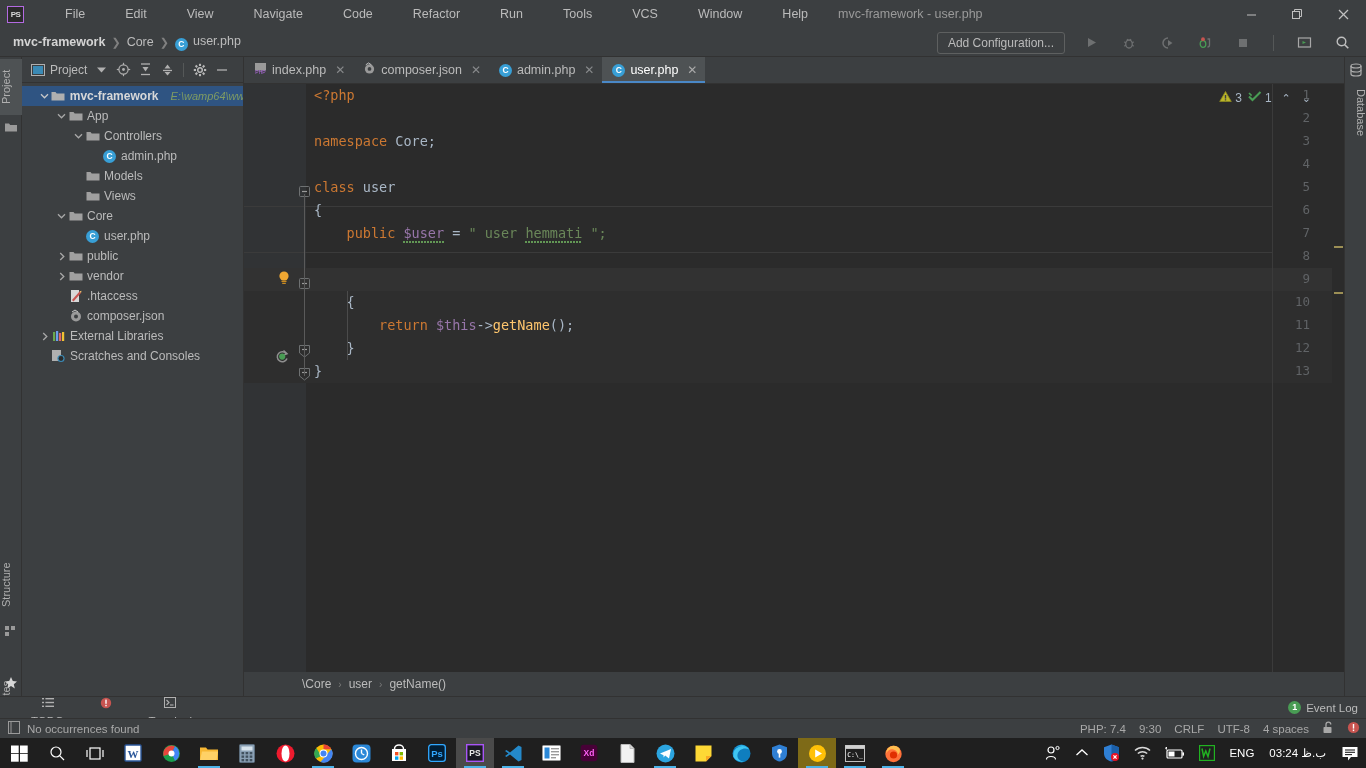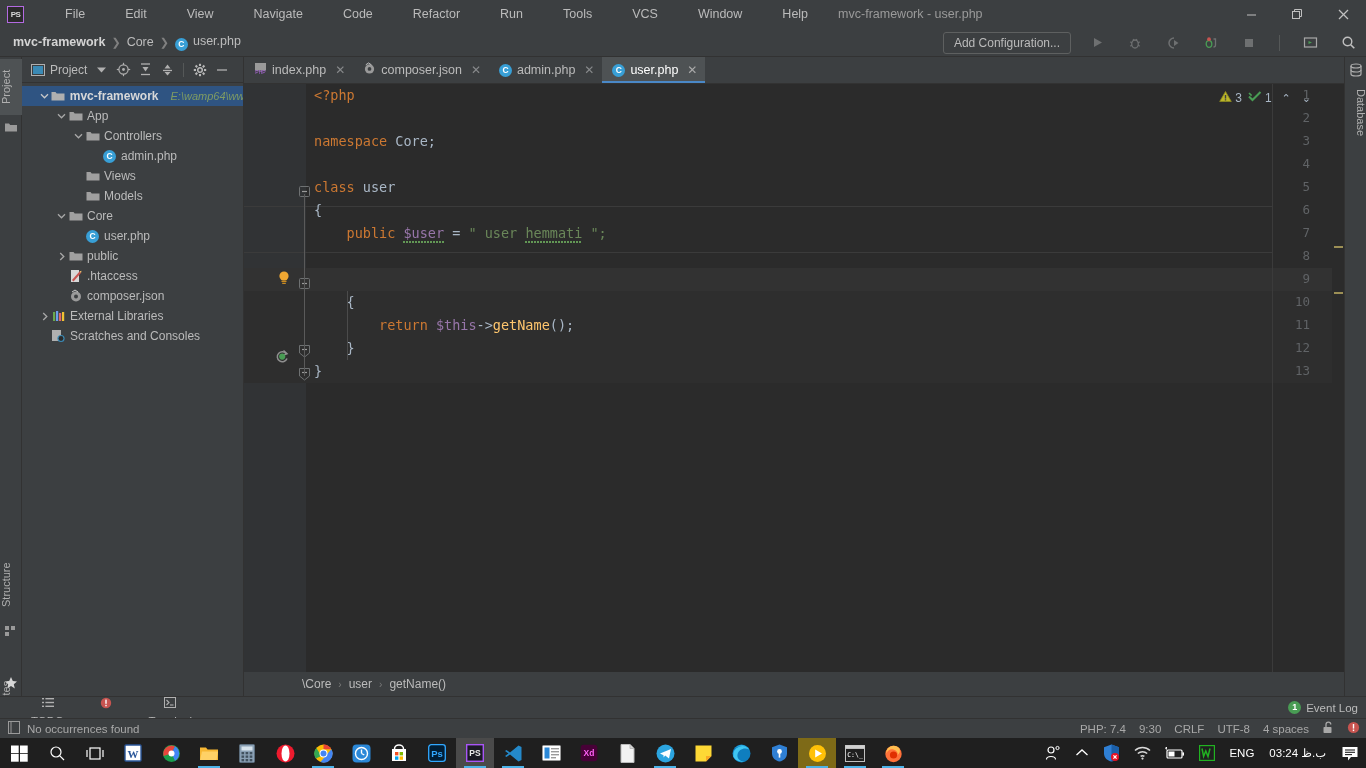--- a/index.html
+++ b/index.html
@@ -44,21 +44,21 @@
   }
   .crumbs { display: flex; align-items: center; padding-left: 10px; }
   .crumb { font-size: 12.5px; color: #bcbcbc; padding: 2px 3px; white-space: nowrap; }
   .crumb.strong { font-weight: bold; color: #d4d4d4; }
   .crumb-sep { color: #808080; font-size: 11px; margin: 0 3px; }
   .php-class-icon {
     display: inline-block; width: 13px; height: 13px; border-radius: 50%;
     background: #389fd6; color: #ffffff; font-size: 8.5px; line-height: 13px;
     text-align: center; font-weight: bold; margin-right: 5px; vertical-align: -2px;
   }
-  .nav-right { position: absolute; right: 6px; top: 0; height: 29px; display: flex; align-items: center; gap: 14px; margin-left: 34px; }
+  .nav-right { position: absolute; right: 12px; top: 0; height: 29px; display: flex; align-items: center; gap: 14px; margin-left: 34px; }
   .addconfig {
     border: 1px solid #5e6060; border-radius: 3px; background: #3c3f41;
     color: #bbbbbb; font-size: 12px; padding: 3px 10px; white-space: nowrap;
   }
   .tb-btn { width: 24px; height: 24px; display: flex; align-items: center; justify-content: center; }
   .tb-sep { width: 1px; height: 16px; background: #555858; margin: 0 4px; }
 
   
   .leftstrip {
     position: absolute; left: 0; top: 57px; width: 22px; height: 639px;
@@ -467,31 +467,31 @@
         <span class="tname">admin.php</span>
       </div>
 
       <div class="trow">
         <span style="width:59px;display:inline-block"></span>
         <span class="ico">
             <svg width="14" height="12" viewBox="0 0 14 12">
               <path d="M0.5 2 L4.5 2 L5.7 3.5 L13.5 3.5 L13.5 10.5 L0.5 10.5 Z" fill="#a0a0a0"></path>
             </svg>
           </span>
-        <span class="tname">Views</span>
+        <span class="tname">Models</span>
       </div>
 
       <div class="trow">
         <span style="width:59px;display:inline-block"></span>
         <span class="ico">
             <svg width="14" height="12" viewBox="0 0 14 12">
               <path d="M0.5 2 L4.5 2 L5.7 3.5 L13.5 3.5 L13.5 10.5 L0.5 10.5 Z" fill="#a0a0a0"></path>
             </svg>
           </span>
-        <span class="tname">Models</span>
+        <span class="tname">Views</span>
       </div>
 
       <div class="trow">
         <span style="width:29px;display:inline-block"></span>
         <span class="arrow">
             <svg width="9" height="6" viewBox="0 0 9 6">
               <polyline points="1,1.2 4.5,4.8 8,1.2" fill="none" stroke="#a8a8a8" stroke-width="1.3"></polyline>
             </svg>
           </span>
         <span class="ico">
@@ -518,20 +518,34 @@
             </svg>
           </span>
         <span class="ico">
             <svg width="14" height="12" viewBox="0 0 14 12">
               <path d="M0.5 2 L4.5 2 L5.7 3.5 L13.5 3.5 L13.5 10.5 L0.5 10.5 Z" fill="#a0a0a0"></path>
             </svg>
           </span>
         <span class="tname">public</span>
       </div>
 
+      <div class="trow">
+        <span style="width:29px;display:inline-block"></span>
+        <span class="arrow">
+            <svg width="6" height="9" viewBox="0 0 6 9">
+              <polyline points="1.2,1 4.8,4.5 1.2,8" fill="none" stroke="#a8a8a8" stroke-width="1.3"></polyline>
+            </svg>
+          </span>
+        <span class="ico">
+            <svg width="14" height="12" viewBox="0 0 14 12">
+              <path d="M0.5 2 L4.5 2 L5.7 3.5 L13.5 3.5 L13.5 10.5 L0.5 10.5 Z" fill="#a0a0a0"></path>
+            </svg>
+          </span>
+        <span class="tname">vendor</span>
+      </div>
 
       <div class="trow">
         <span style="width:42px;display:inline-block"></span>
         <span class="ico">
             <svg width="14" height="14" viewBox="0 0 14 14">
               <rect x="2" y="1" width="8" height="12" fill="#d8d8d8"></rect>
               <polygon points="3,11 10.5,2.5 12,4 4.5,12.5" fill="#c75450"></polygon>
               <polygon points="10.5,2.5 12,4 12.5,1.8" fill="#ffc66d"></polygon>
             </svg>
           </span>

